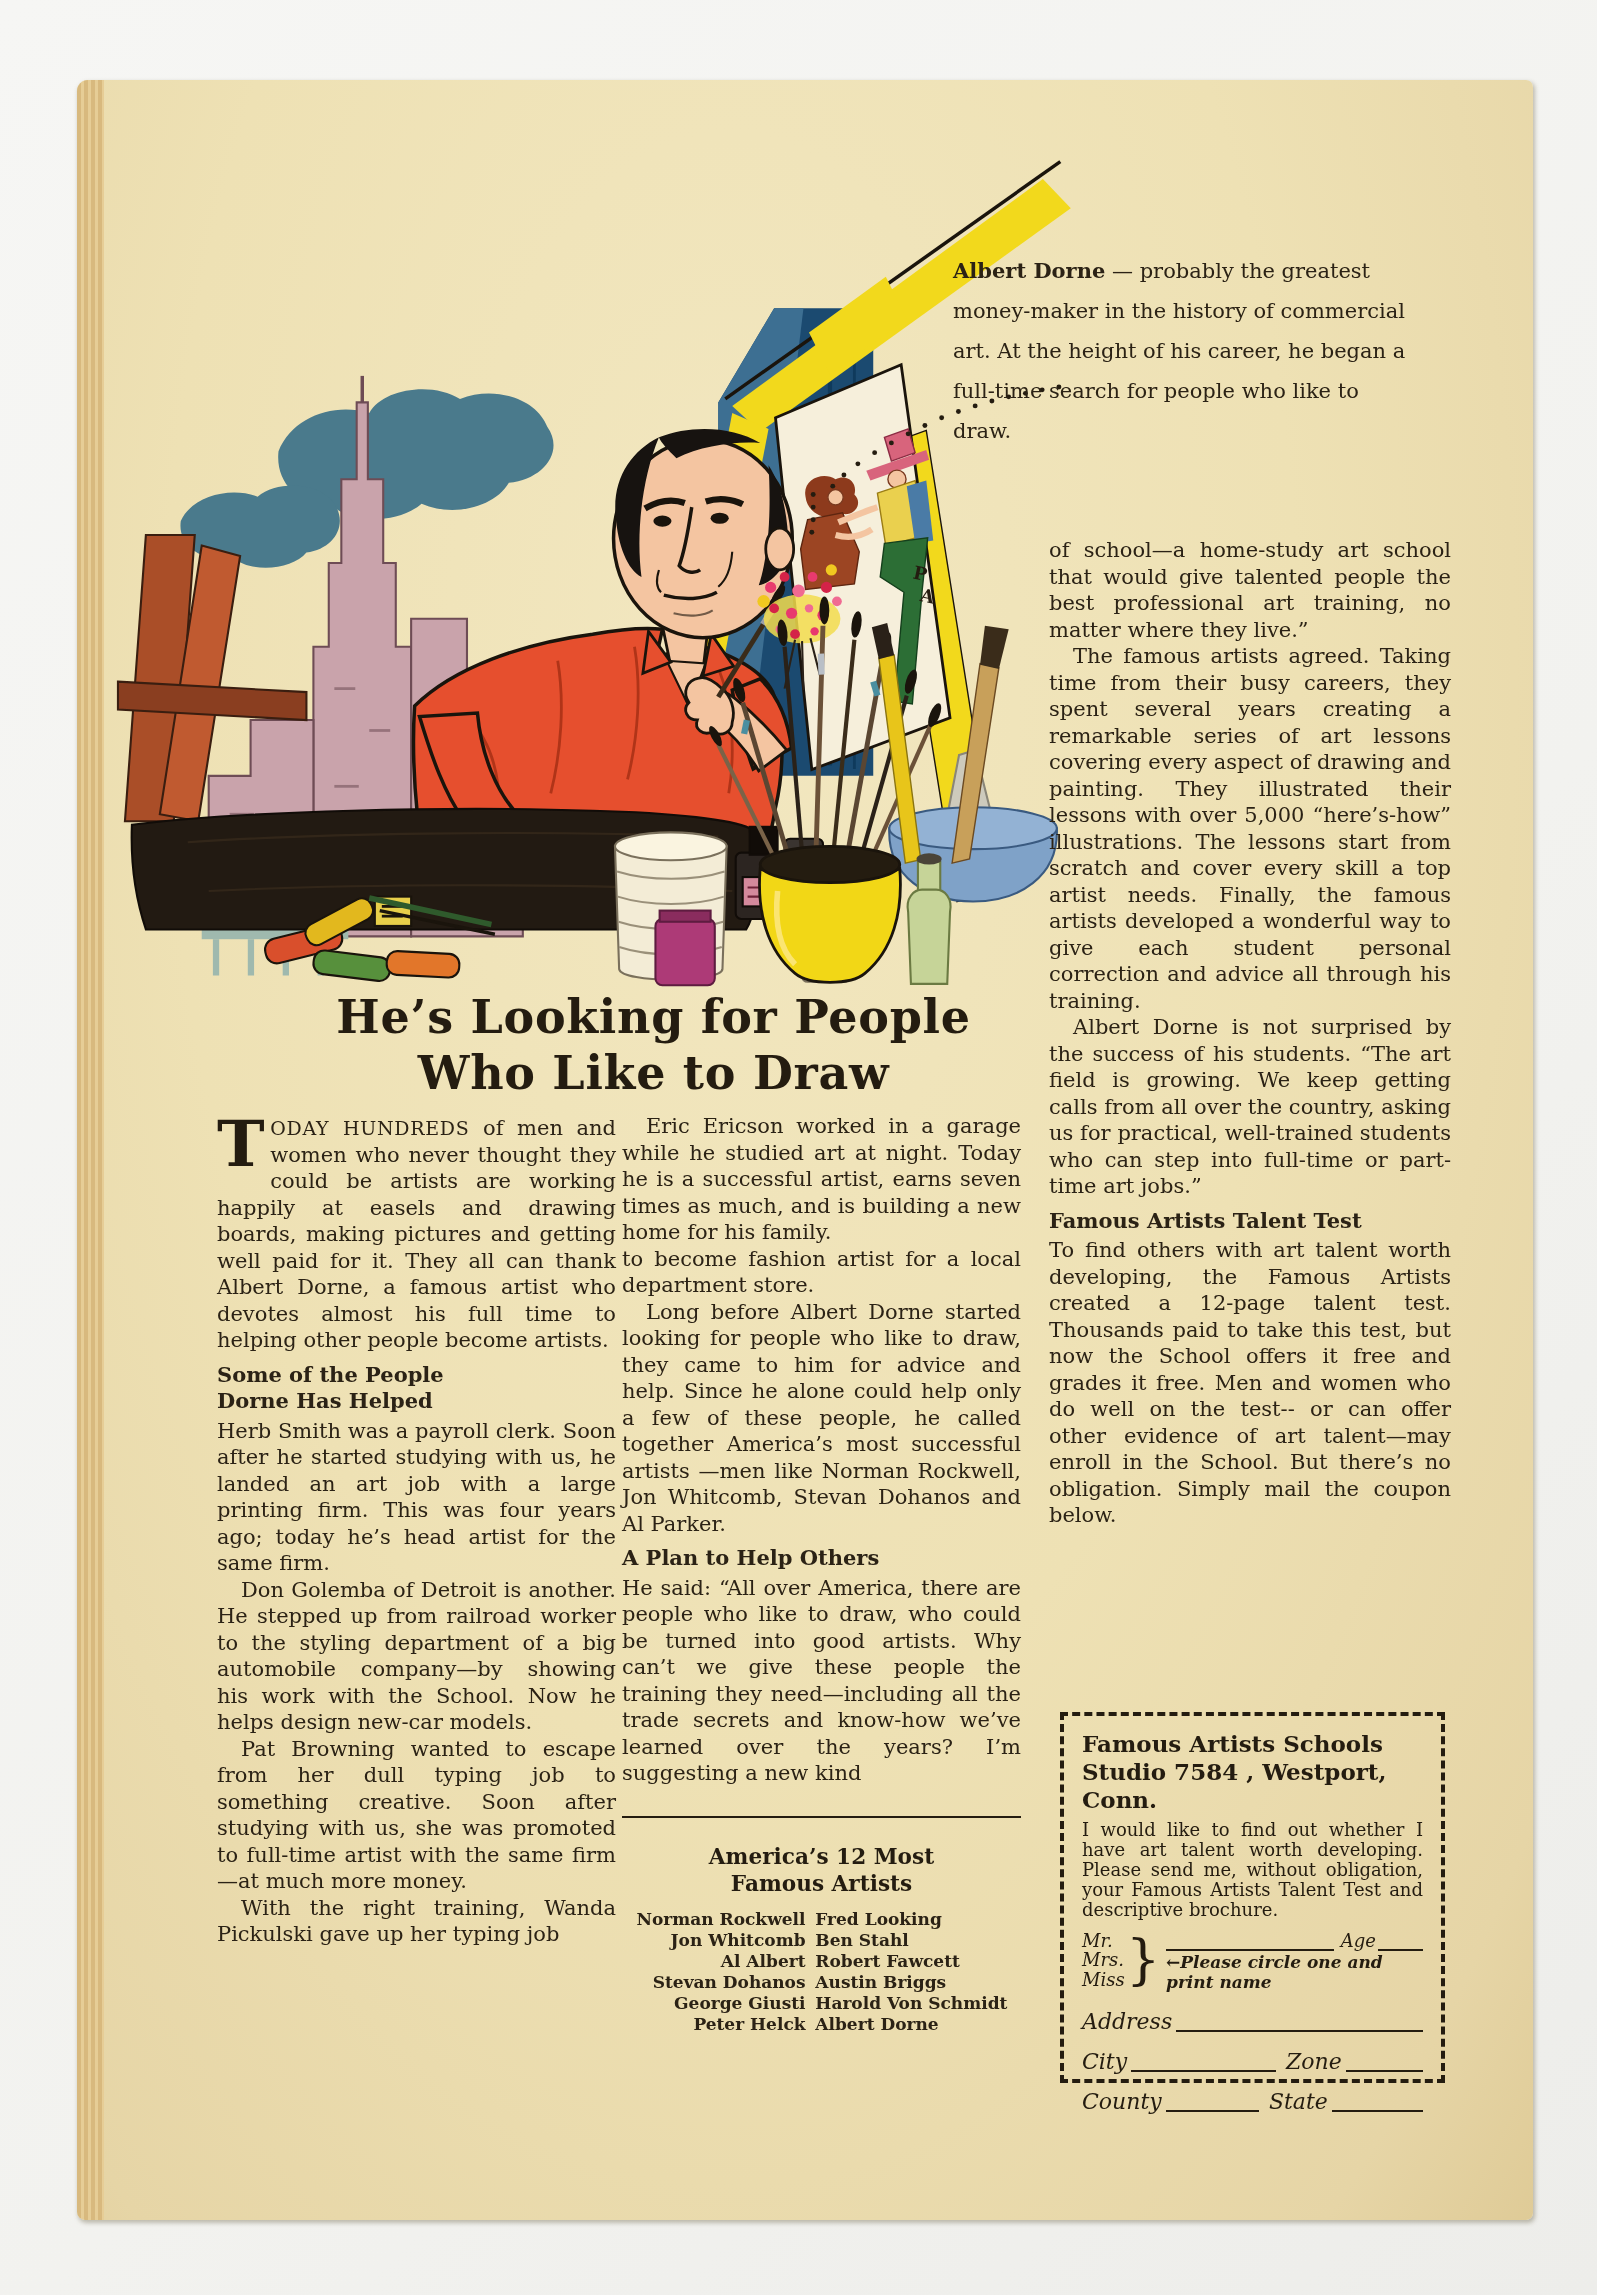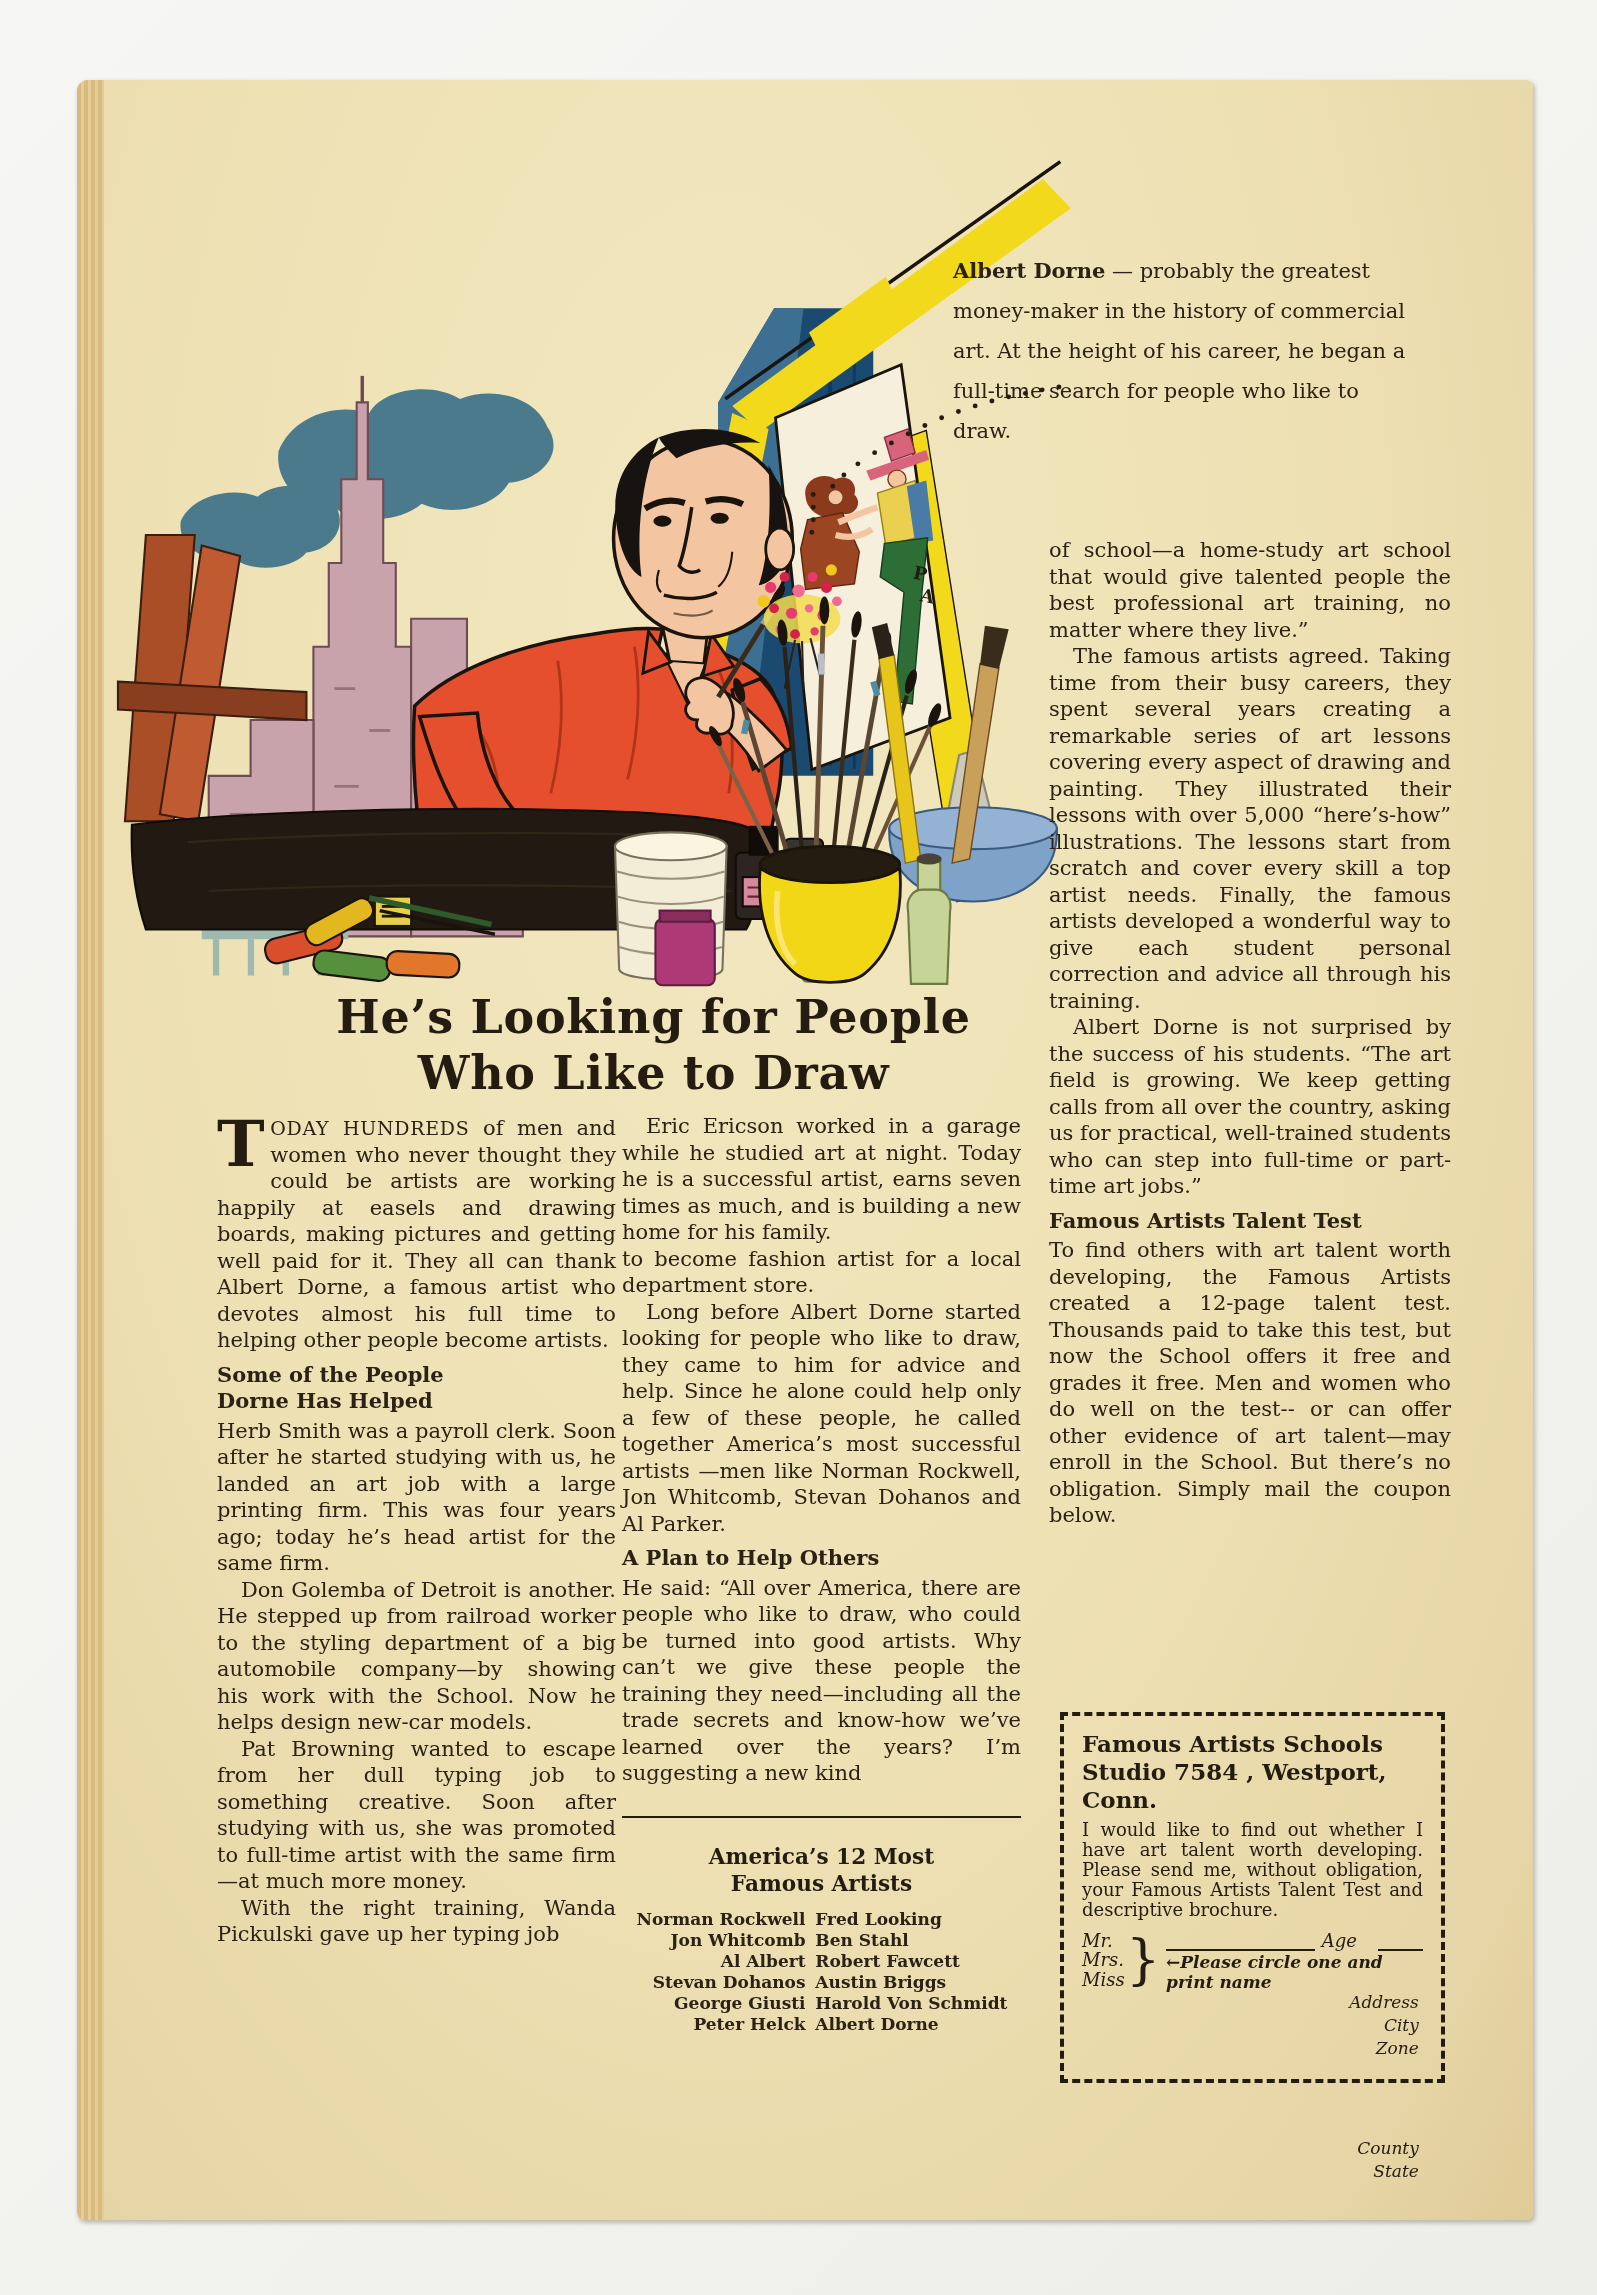--- a/index.html
+++ b/index.html
@@ -41,23 +41,23 @@
     border:4.2px dashed #241c10;padding:14px 18px;color:#241c10;}
   .coupon-school{font-weight:bold;font-size:23px;line-height:28px;}
   .coupon-body{font-size:18px;line-height:20px;margin-top:5.6px;text-align:justify;}
   .row-name{display:flex;align-items:center;margin-top:8.4px;}
   .titles{font-style:italic;font-size:18px;line-height:19.5px;}
   .brace{font-size:54px;line-height:54px;font-weight:400;margin:0 5.6px 0 1.4px;}
   .name-lines{flex:1;}
   .line1{display:flex;align-items:flex-end;}
   .blank{border-bottom:2.1px solid #241c10;height:21px;flex:1;}
   .blank.short{flex:0 0 45px;}
-  .agelbl{font-style:italic;font-size:18px;margin:0 21px 0 7px;}
+  .agelbl{font-style:italic;font-size:18px;margin:0 2px 0 7px;}
   .circle-note{font-style:italic;font-weight:bold;font-size:17px;margin-top:1.4px;}
-  .frow{display:flex;align-items:flex-end;margin-top:0;font-style:italic;font-size:17px;line-height:21px;flex-direction:column;}
+  .frow{display:flex;align-items:flex-end;margin-top:17px;font-style:italic;font-size:22px;line-height:21px;}
   .frow .lbl{margin-right:4.2px;}
   .frow .lbl2{margin:0 4.2px 0 9.8px;}
 </style>
 </head>
 <body>
 
 <div class="scan">
   <div class="cover">
     <div class="page-edge"></div>
 

